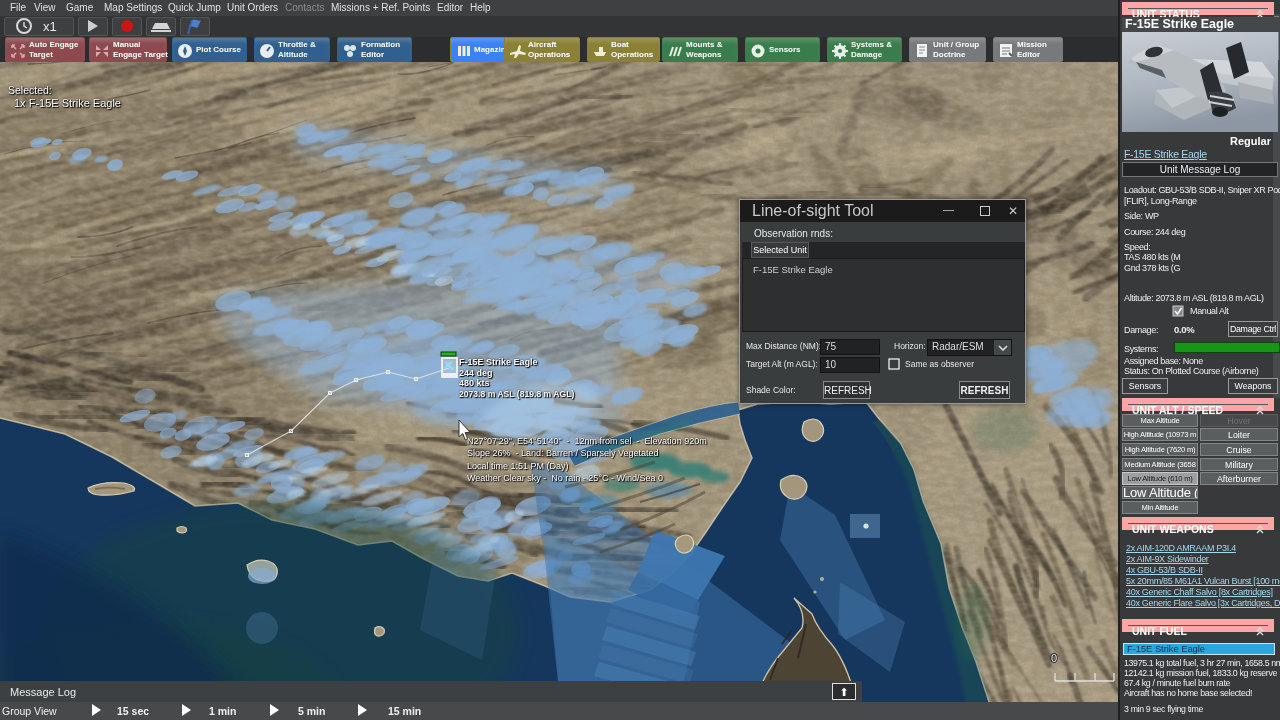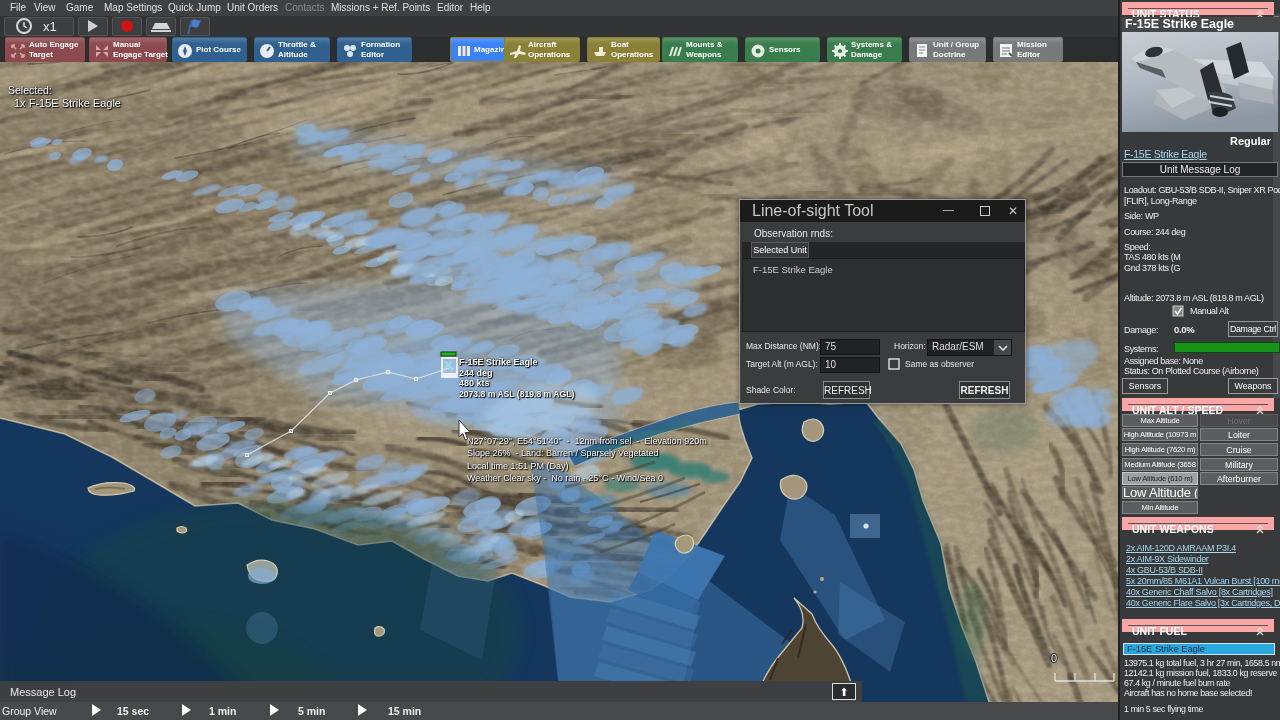--- a/index.html
+++ b/index.html
@@ -1549,15 +1549,15 @@
 <div class="link" style="position:absolute;left:6px;top:554px;font-size:9px">2x AIM-9X Sidewinder</div>
 <div class="link" style="position:absolute;left:6px;top:565px;font-size:9px">4x GBU-53/B SDB-II</div>
 <div class="link" style="position:absolute;left:6px;top:576px;font-size:9px">5x 20mm/85 M61A1 Vulcan Burst [100 rnds</div>
 <div class="link" style="position:absolute;left:6px;top:587px;font-size:9px">40x Generic Chaff Salvo [8x Cartridges]</div>
 <div class="link" style="position:absolute;left:6px;top:598px;font-size:9px">40x Generic Flare Salvo [3x Cartridges, Dus</div>
 <div class="phead" style="top:619px">UNIT FUEL<svg class="chev" viewBox="0 0 8 9">
           <path d="M1,4 L4,1 7,4 M1,8 L4,5 7,8" stroke="#e0e0e0" stroke-width="1.3" fill="none"></path>
         </svg></div>
 <div style="position:absolute;left:3px;top:643px;width:152px;height:12px;background:#29a8e0;border:1px solid #cfe4ef;color:#0c2c3c;font-size:9.3px;line-height:11px;padding-left:3px">F-15E Strike Eagle</div>
 <div class="ptext" style="left:4px;top:659px;font-size:8.8px;line-height:9.9px">13975.1 kg total fuel, 3 hr 27 min, 1658.5 nm<br>12142.1 kg mission fuel, 1833.0 kg reserve<br>67.4 kg / minute fuel burn rate<br>Aircraft has no home base selected!</div>
-<div class="ptext" style="left:4px;top:704px;font-size:8.8px">1 min 5 sec flying time</div>
+<div class="ptext" style="left:4px;top:704px;font-size:8.8px">3 min 9 sec flying time</div>
 </div>
 
 </div>
 </body></html>

